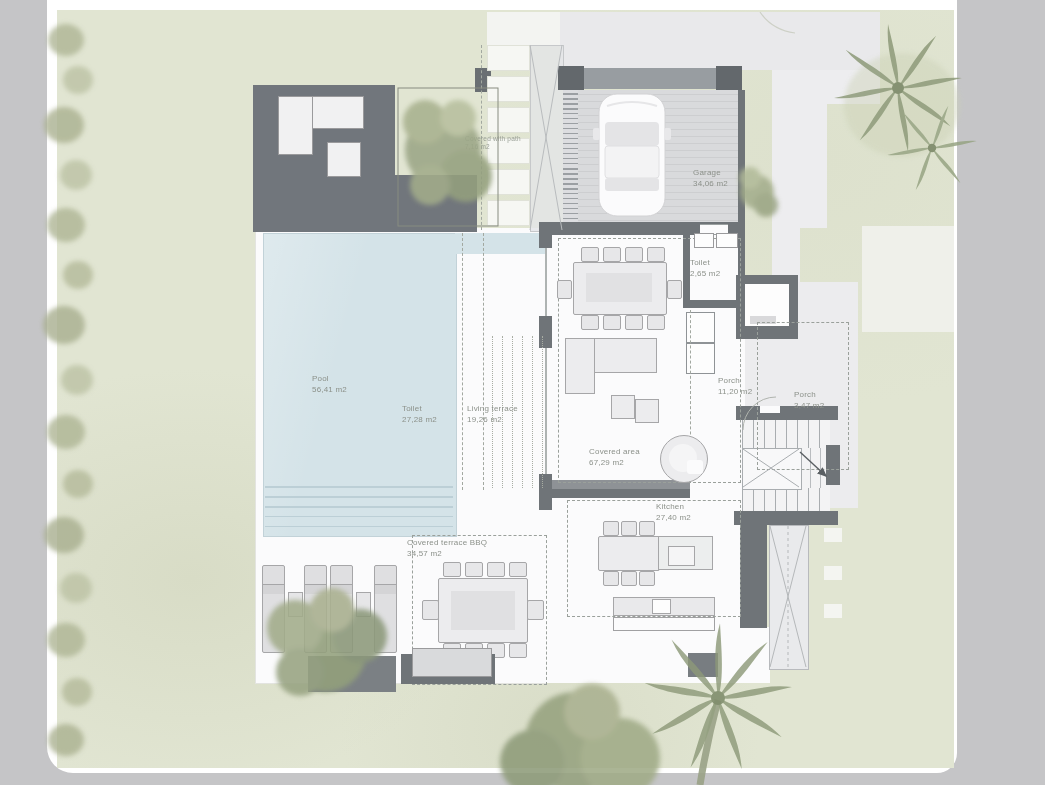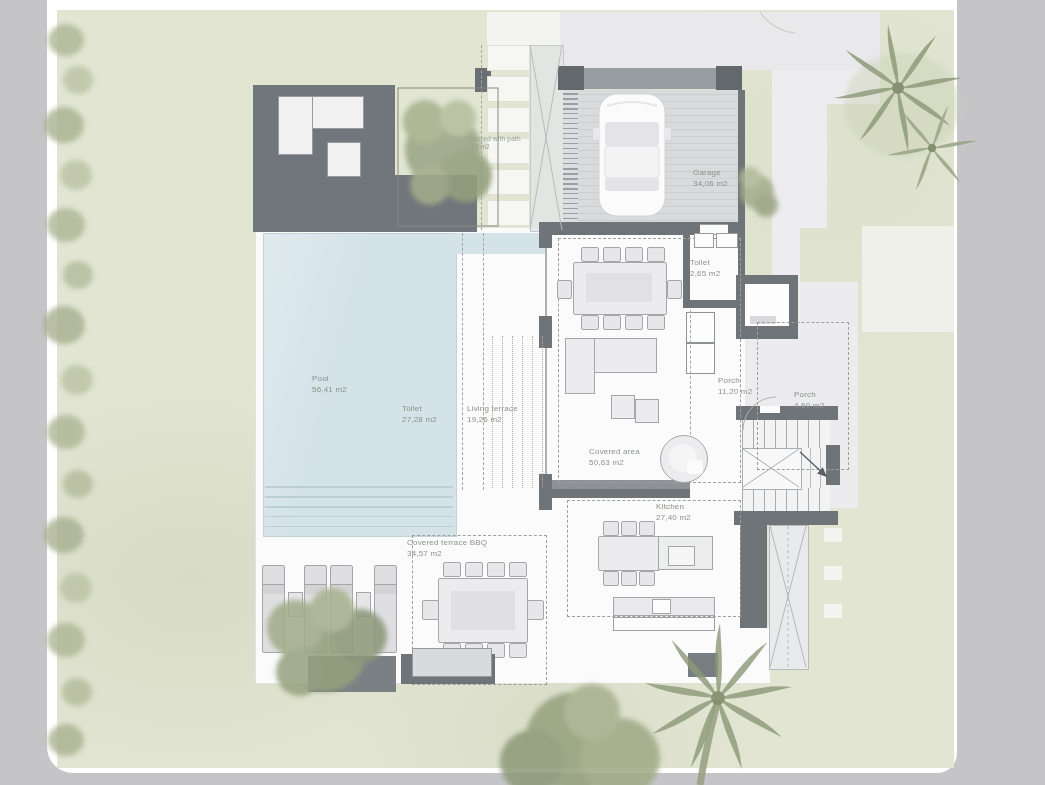--- a/index.html
+++ b/index.html
@@ -224,25 +224,25 @@
   <div class="lbl" style="left:467px;top:403px;">
     <div>Living terrace</div>
     <div>19,26 m2</div>
   </div>
   <div class="lbl" style="left:718px;top:375px;">
     <div>Porch</div>
     <div>11,20 m2</div>
   </div>
   <div class="lbl" style="left:794px;top:357px;margin-top:32px;">
     <div>Porch</div>
-    <div>4,60 m2</div>
+    <div>3,47 m2</div>
   </div>
   <div class="lbl" style="left:589px;top:446px;">
     <div>Covered area</div>
-    <div>50,63 m2</div>
+    <div>67,29 m2</div>
   </div>
   <div class="lbl" style="left:656px;top:501px;">
     <div>Kitchen</div>
     <div>27,40 m2</div>
   </div>
   <div class="lbl" style="left:407px;top:537px;">
     <div>Covered terrace BBQ</div>
     <div>34,57 m2</div>
   </div>
 

